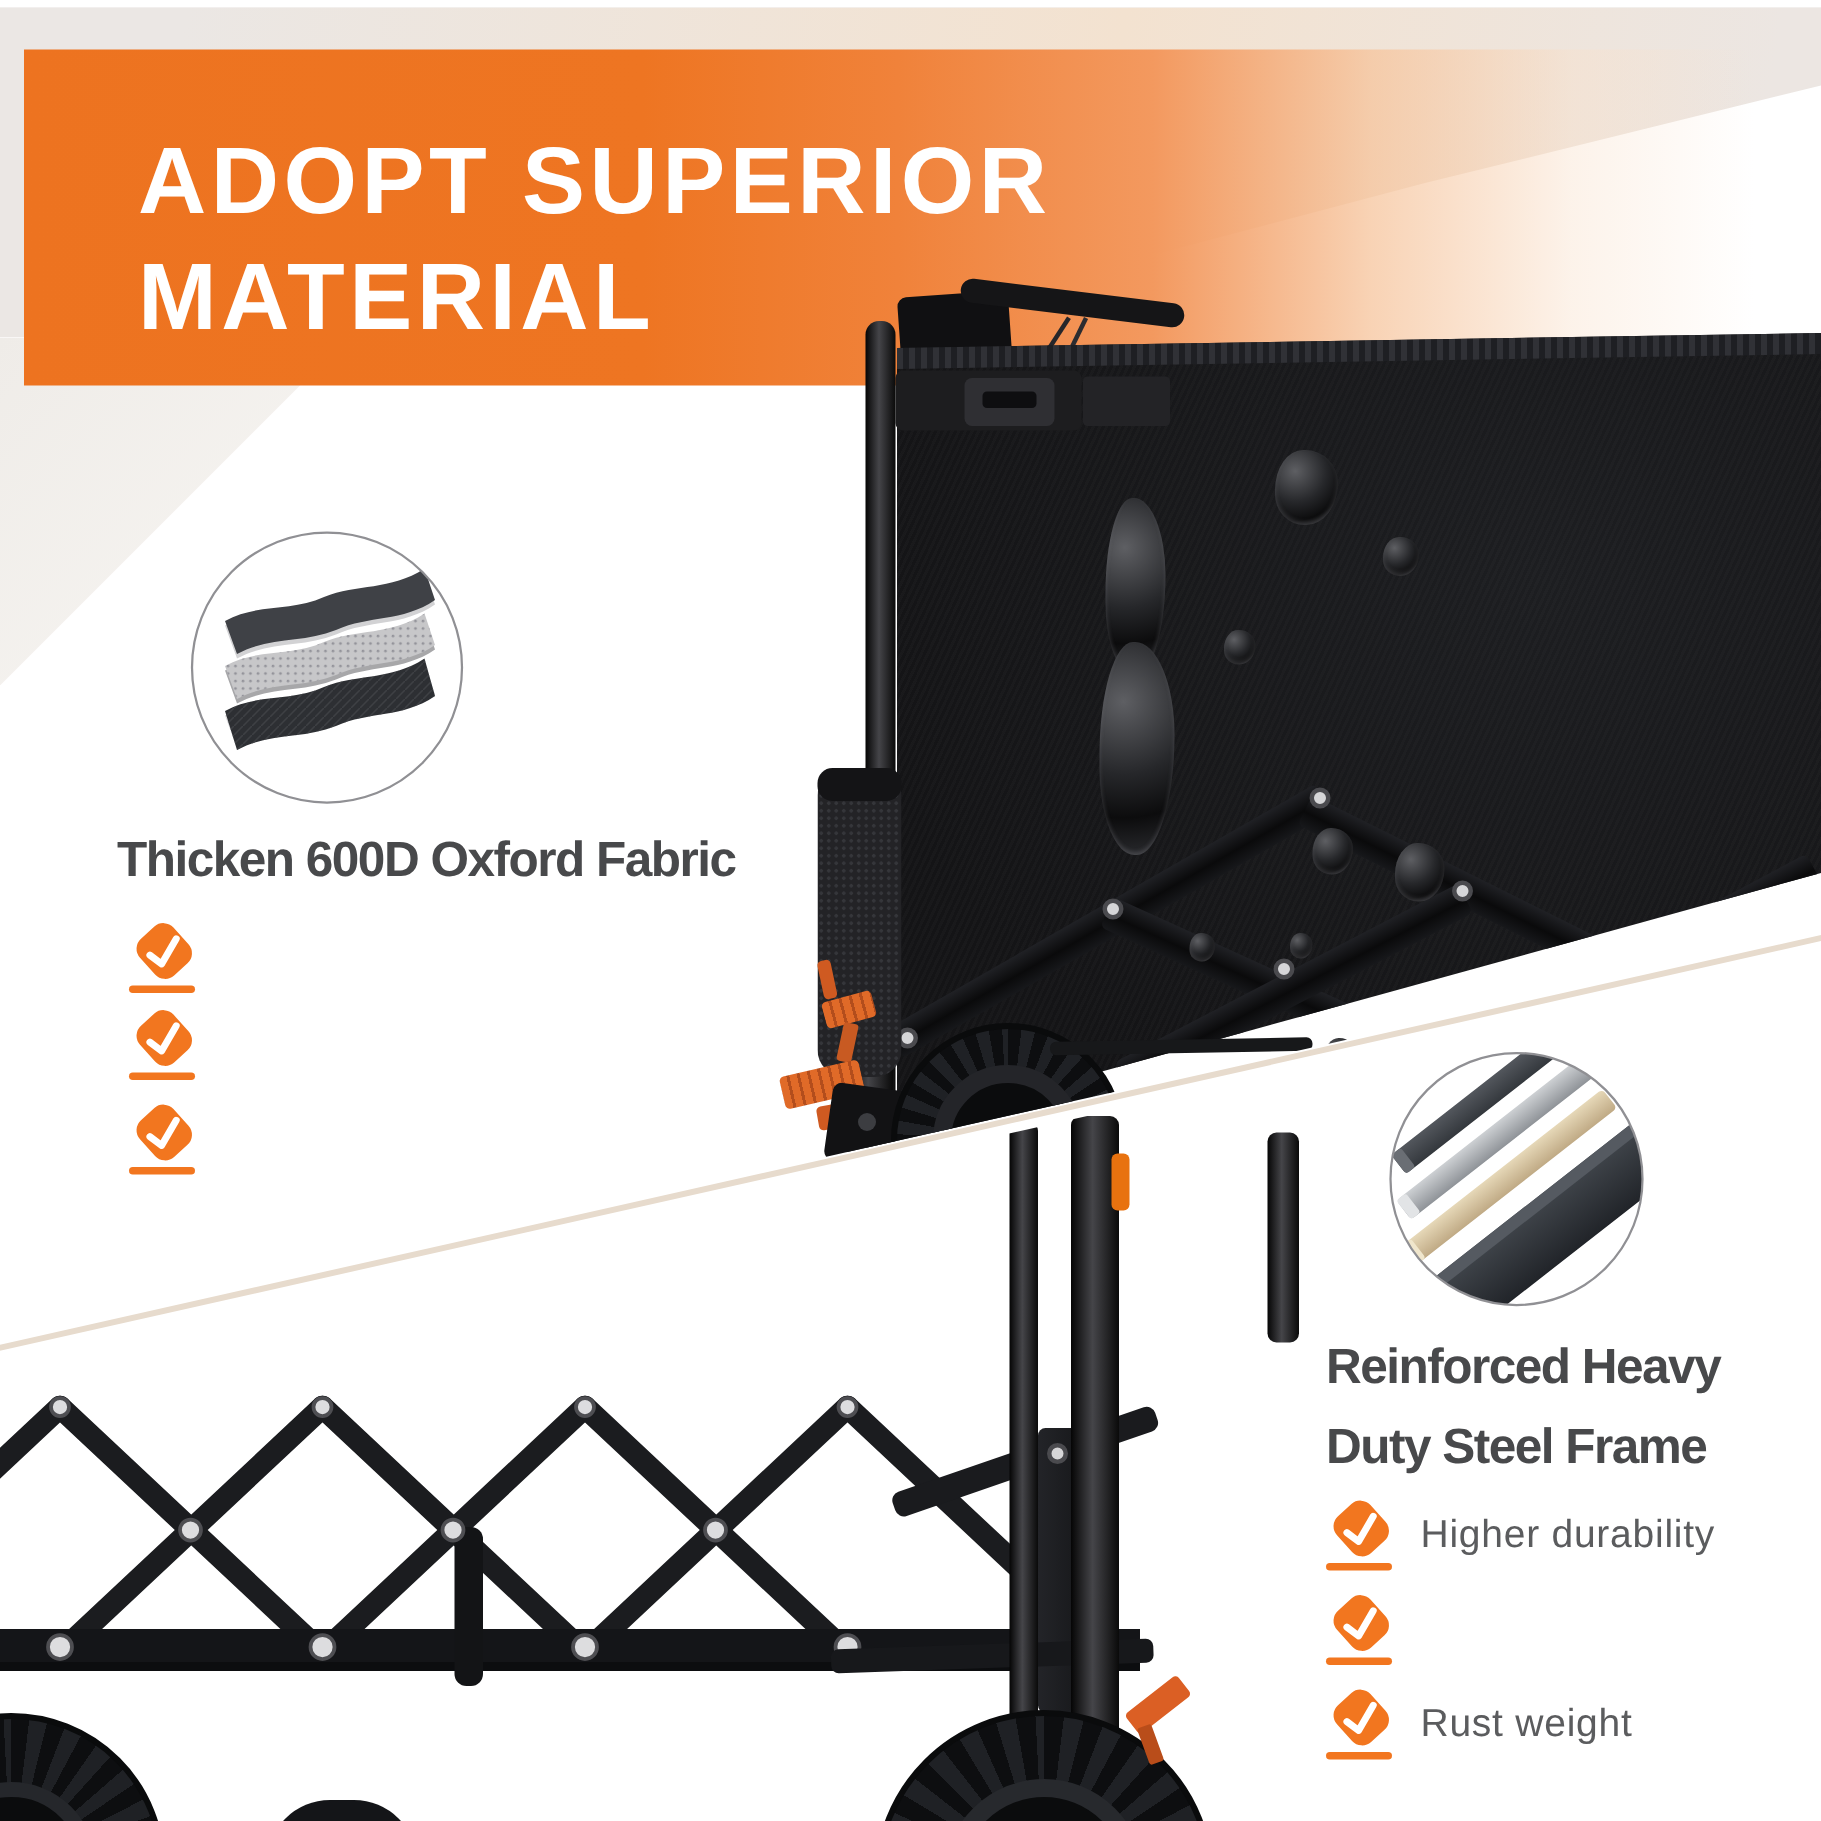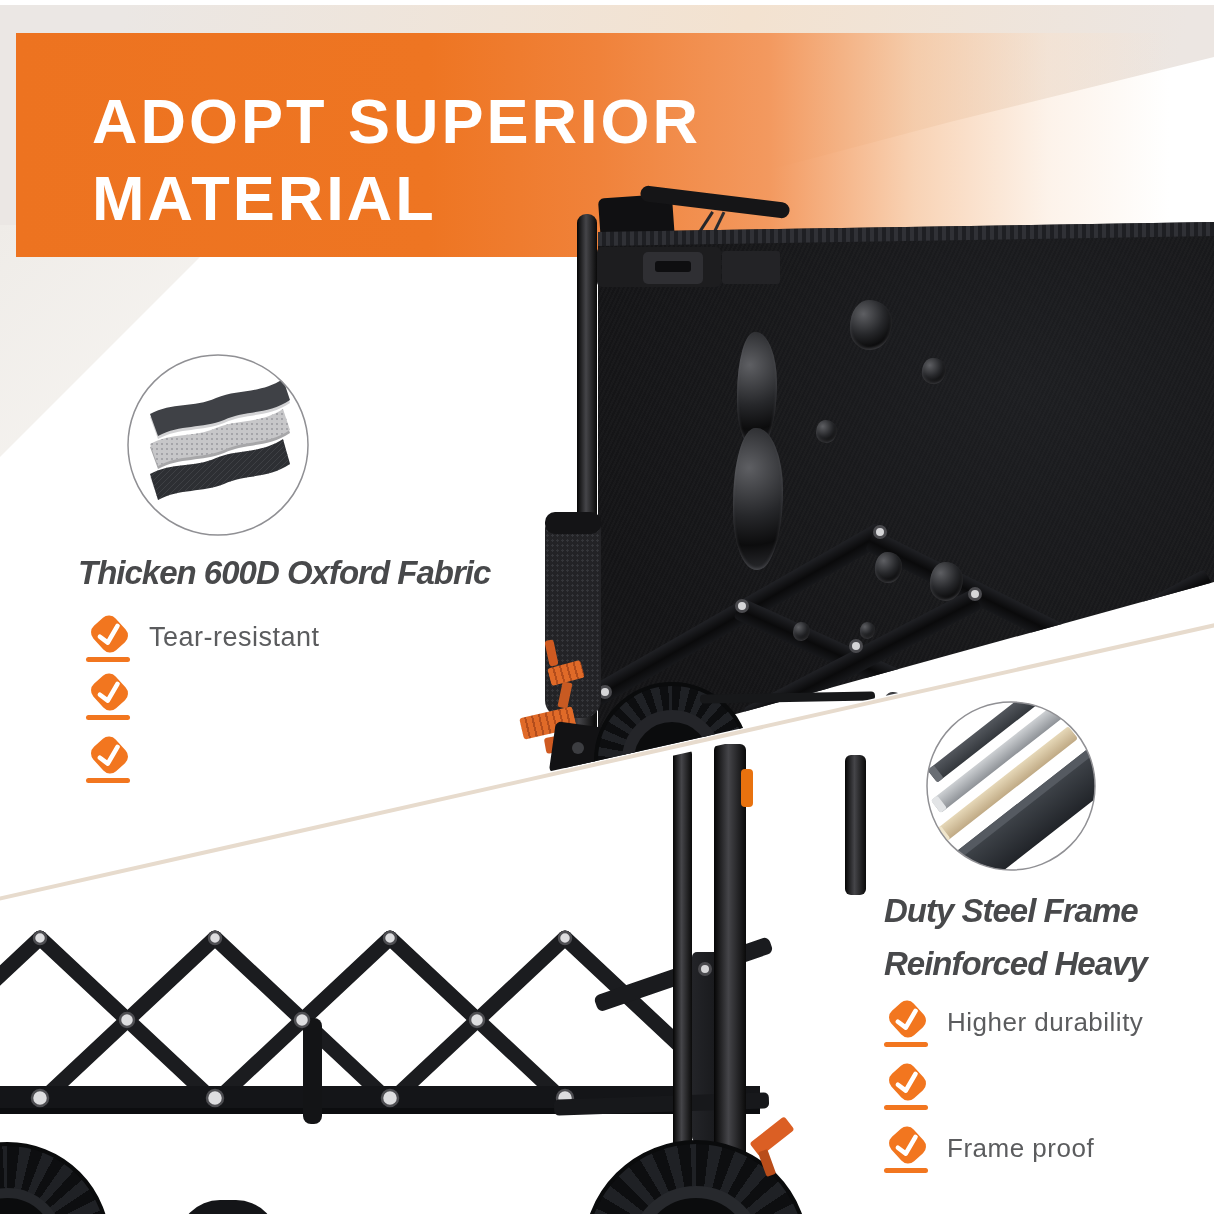--- a/index.html
+++ b/index.html
@@ -49,21 +49,21 @@
   .pole{border-radius:9px;background:linear-gradient(90deg,#050505,#454549 45%,#0a0a0a);}
   .drop{border-radius:46% 54% 52% 48%/55% 45% 58% 42%;
     background:radial-gradient(circle at 32% 28%,#5e5f63 0%,#26272a 45%,#0c0c0d 72%,#2e2f33 100%);
     box-shadow:inset 0 -2px 3px rgba(160,160,168,.25);}
   .wheel{border-radius:50%;background:repeating-conic-gradient(#0d0e10 0 7deg,#1f2125 7deg 14deg);
     border:4px solid #0a0b0c;box-sizing:border-box;}
   .hubring{border-radius:50%;background:#0b0c0d;box-sizing:border-box;}
   .opedal{background:repeating-linear-gradient(90deg,#e06a28 0 5px,#b34d1c 5px 7px);border-radius:3px;}
 
   
-  .feat-heading{color:#48494b;font-size:33px;font-weight:700;letter-spacing:-1px;line-height:53px;font-style:italic;}
+  .feat-heading{color:#48494b;font-size:33px;font-weight:700;letter-spacing:-1px;line-height:53px;}
   .feat-row{display:flex;align-items:center;}
   .feat-label{color:#5b5c5e;letter-spacing:.5px;margin-left:17px;line-height:50px;white-space:nowrap;}
   .feat-fabric .feat-label{font-size:27px;}
   .feat-frame  .feat-label{font-size:26px;}
 
   .bdg{position:relative;width:46px;height:50px;flex:0 0 46px;}
   .bdg .dia{position:absolute;left:7px;top:7px;width:33px;height:30px;border-radius:9px;
     background:#f2761f;transform:rotate(48deg);}
   .bdg .tick{position:absolute;left:9px;top:11px;transform:rotate(-8deg);}
   .bdg .ubar{position:absolute;left:0;bottom:0;width:44px;height:5px;border-radius:3px;background:#f2761f;}
@@ -237,21 +237,20 @@
     <h2 class="abs feat-heading" style="left:78px;top:546px;margin:0;">Thicken 600D Oxford Fabric</h2>
 
     <div class="abs feat-row feat-fabric" style="left:86px;top:612px;">
       <span class="bdg">
           <span class="dia"></span>
         <svg class="tick" width="28" height="24" viewBox="0 0 30 26">
             <path d="M5 13.5 L12.5 21 L25.5 4.5" fill="none" stroke="#fff" stroke-width="5" stroke-linecap="round" stroke-linejoin="round"></path>
           </svg>
         <span class="ubar"></span>
         </span>
-      <span class="feat-label">Tear-resistant</span>
     </div>
     <div class="abs feat-row feat-fabric" style="left:86px;top:670px;">
       <span class="bdg">
           <span class="dia"></span>
         <svg class="tick" width="28" height="24" viewBox="0 0 30 26">
             <path d="M5 13.5 L12.5 21 L25.5 4.5" fill="none" stroke="#fff" stroke-width="5" stroke-linecap="round" stroke-linejoin="round"></path>
           </svg>
         <span class="ubar"></span>
         </span>
     </div>
@@ -299,22 +298,22 @@
           <rect x="-2" y="74" width="170" height="16" rx="3" fill="url(#t3)"></rect>
           <rect x="-2" y="74" width="8" height="16" rx="2" fill="#f0e6cc"></rect>
           <rect x="-40" y="104" width="250" height="44" rx="4" fill="url(#t4)"></rect>
           <rect x="-40" y="104" width="250" height="8" fill="#555a61"></rect>
         </g>
       </g>
       <circle cx="86" cy="86" r="84" fill="none" stroke="#909094" stroke-width="1.5"></circle>
     </svg>
 
     <h2 class="abs feat-heading" style="left:884px;top:884px;margin:0;">
+      <span style="display:block;">Reinforced Heavy</span>
       <span style="display:block;">Duty Steel Frame</span>
-      <span style="display:block;">Reinforced Heavy</span>
     </h2>
 
     <div class="abs feat-row feat-frame" style="left:884px;top:997px;">
       <span class="bdg">
           <span class="dia"></span>
         <svg class="tick" width="28" height="24" viewBox="0 0 30 26">
             <path d="M5 13.5 L12.5 21 L25.5 4.5" fill="none" stroke="#fff" stroke-width="5" stroke-linecap="round" stroke-linejoin="round"></path>
           </svg>
         <span class="ubar"></span>
         </span>
@@ -330,17 +329,17 @@
         </span>
     </div>
     <div class="abs feat-row feat-frame" style="left:884px;top:1123px;">
       <span class="bdg">
           <span class="dia"></span>
         <svg class="tick" width="28" height="24" viewBox="0 0 30 26">
             <path d="M5 13.5 L12.5 21 L25.5 4.5" fill="none" stroke="#fff" stroke-width="5" stroke-linecap="round" stroke-linejoin="round"></path>
           </svg>
         <span class="ubar"></span>
         </span>
-      <span class="feat-label">Frame proof</span>
+      <span class="feat-label">Rust weight</span>
     </div>
   </div>
 
 </div>
 
 </body></html>

